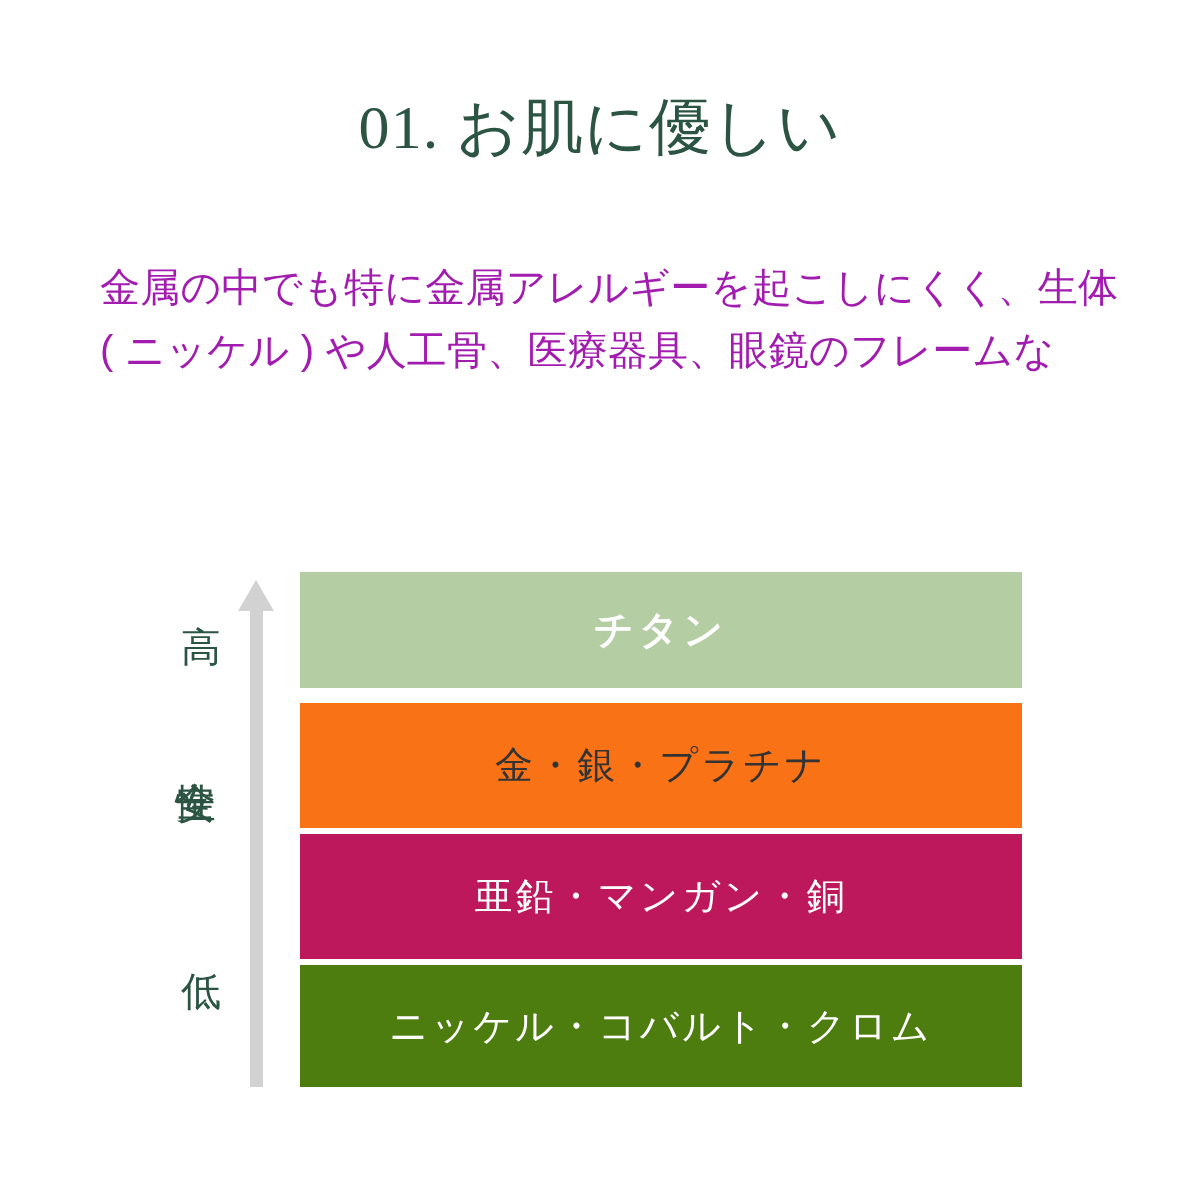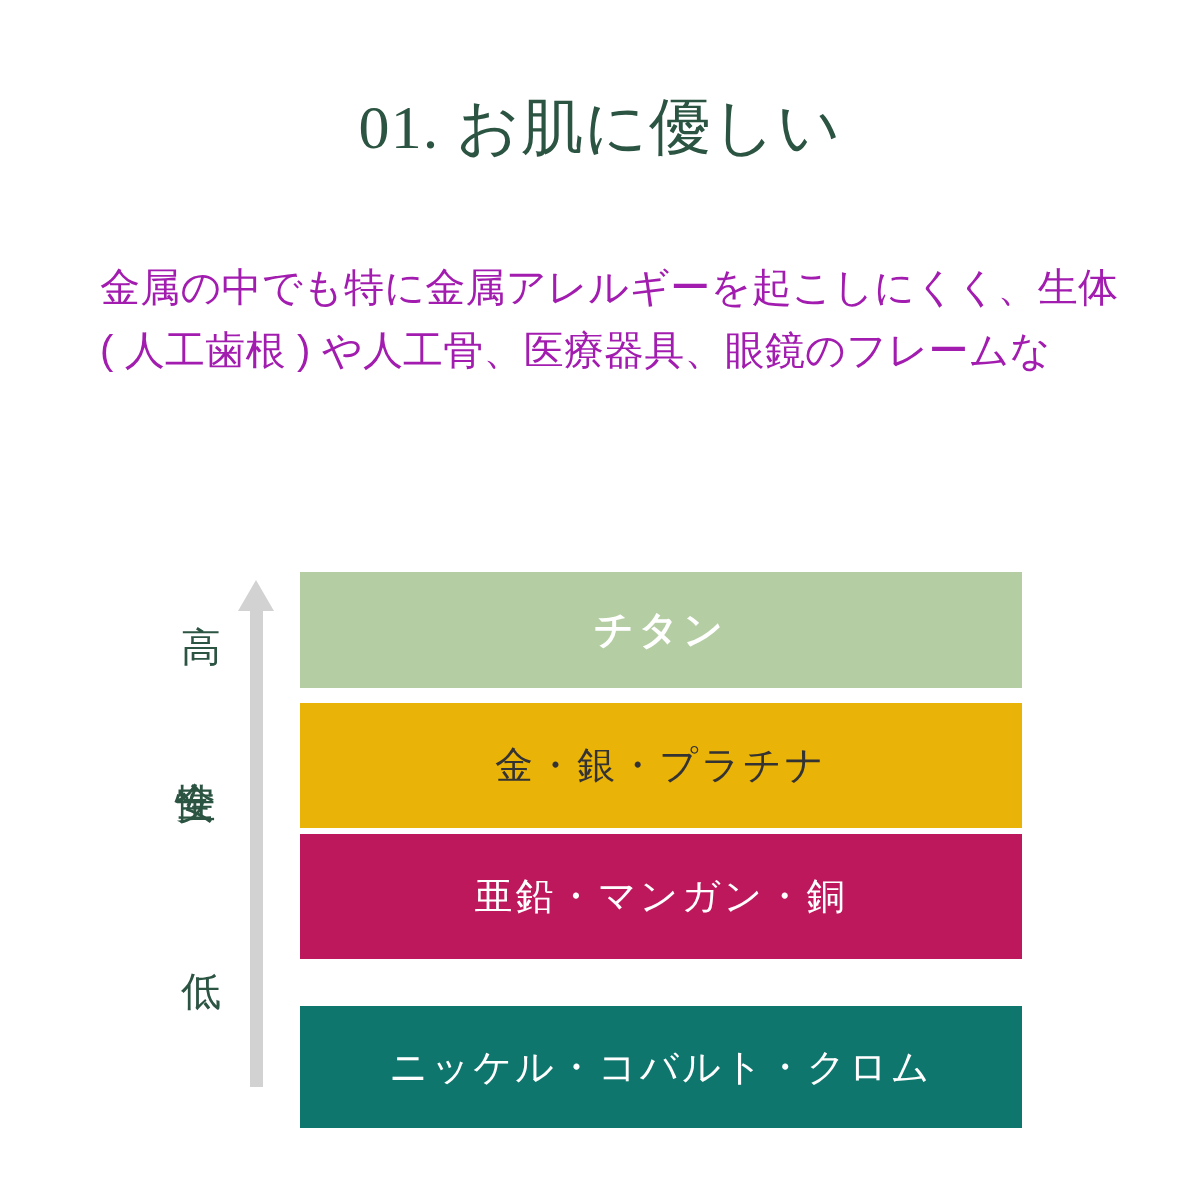--- a/index.html
+++ b/index.html
@@ -149,44 +149,44 @@
     font-size: 39px;
   }
 </style>
 </head>
 <body style="background: rgb(255, 255, 255);">
 
 <div id="section-title" style="color: rgb(44, 84, 67);">01. お肌に優しい</div>
 
 <div id="body-paragraph" style="color: #a21caf;">
   <span class="ln">金属の中でも特に金属アレルギーを起こしにくく、生体</span>
-  <span class="ln">( 人工歯根 ) や人工骨、医療器具、眼鏡のフレームな</span>
+  <span class="ln">( ニッケル ) や人工骨、医療器具、眼鏡のフレームな</span>
 </div>
 
 <div id="safety-chart">
 
   <div class="axis-labels" style="color: rgb(44, 84, 67);">
     <span class="axis-label" id="axis-label-high">高</span>
     <span class="axis-label" id="axis-label-name">安全性</span>
     <span class="axis-label" id="axis-label-low">低</span>
   </div>
 
   <div class="axis-arrow">
     <span class="arrow-head" style="border-bottom-color: rgb(210, 210, 210);"></span>
     <span class="arrow-shaft" style="background: rgb(210, 210, 210);"></span>
   </div>
 
   <div class="bars">
     <div class="bar bar-0" style="background: rgb(180, 205, 163); color: rgb(255, 255, 255);">
       <span class="bar-label">チタン</span>
     </div>
-    <div class="bar bar-1" style="background: #eab308; color: rgb(51, 51, 51);">
+    <div class="bar bar-1" style="background: #f97316; color: rgb(51, 51, 51);">
       <span class="bar-label">金・銀・プラチナ</span>
     </div>
     <div class="bar bar-2" style="background: #be185d; color: rgb(255, 255, 255);">
       <span class="bar-label">亜鉛・マンガン・銅</span>
     </div>
-    <div class="bar bar-3" style="background: #0f766e; color: rgb(255, 255, 255); margin-top: 41px;">
+    <div class="bar bar-3" style="background: #4d7c0f; color: rgb(255, 255, 255);">
       <span class="bar-label">ニッケル・コバルト・クロム</span>
     </div>
   </div>
 
 </div>
 
 </body></html>

